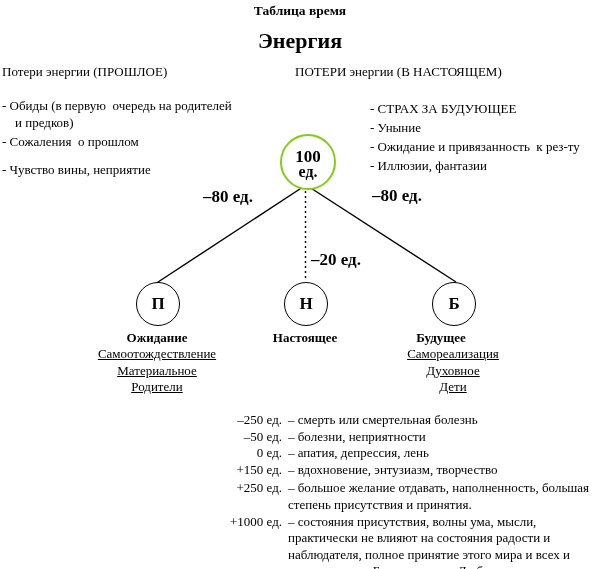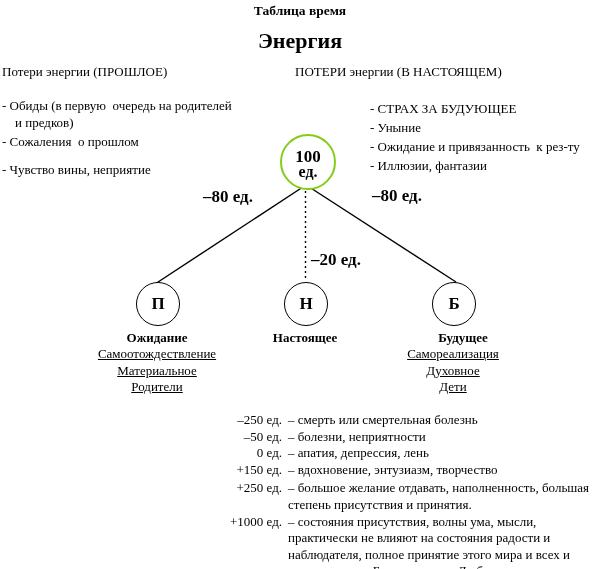--- a/index.html
+++ b/index.html
@@ -45,21 +45,21 @@
     background:#fff; display:flex; align-items:center; justify-content:center;
     font-size:17px; font-weight:bold;
   }
   .node-past    { left:136px; top:282px; }
   .node-present { left:284px; top:282px; }
   .node-future  { left:432px; top:282px; }
 
   .node-title { top:330px; width:140px; text-align:center; font-weight:bold; }
   .title-past    { left:87px;  }
   .title-present { left:235px; }
-  .title-future  { left:393px; }
+  .title-future  { left:371px; }
 
   .node-sub { top:346px; width:180px; text-align:center; line-height:16.5px;text-decoration:underline; }
   .sub-past   { left:67px;  }
   .sub-future { left:363px; }
 
   .scale { left:170px; top:412px; line-height:16.6px; }
   .scale-row { display:flex; align-items:flex-start; }
   .scale-row.gap2 { margin-top:2px; }
   .scale-value { width:112px; text-align:right; flex:none; }
   .scale-desc  { margin-left:6px; width:318px; white-space:pre-line; }

